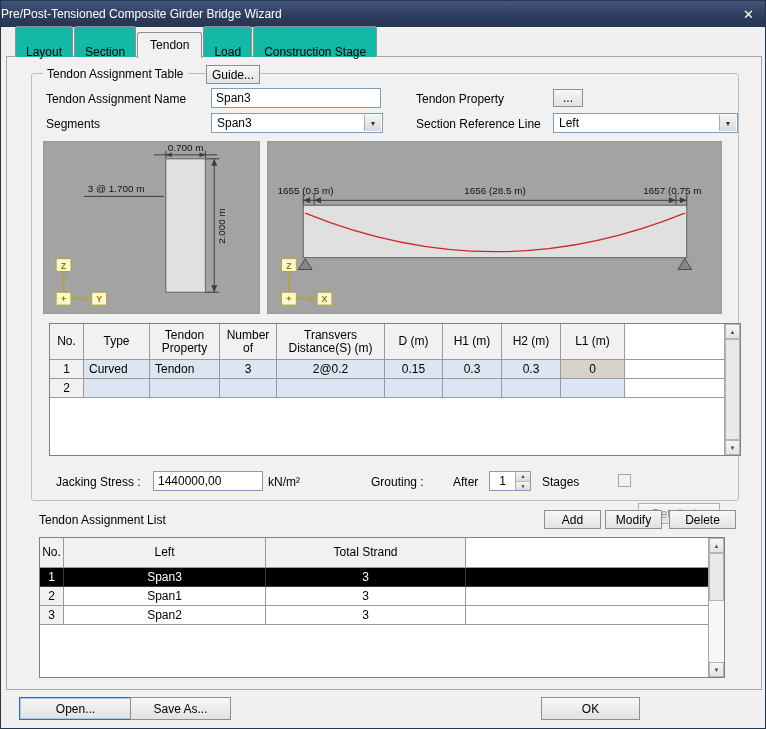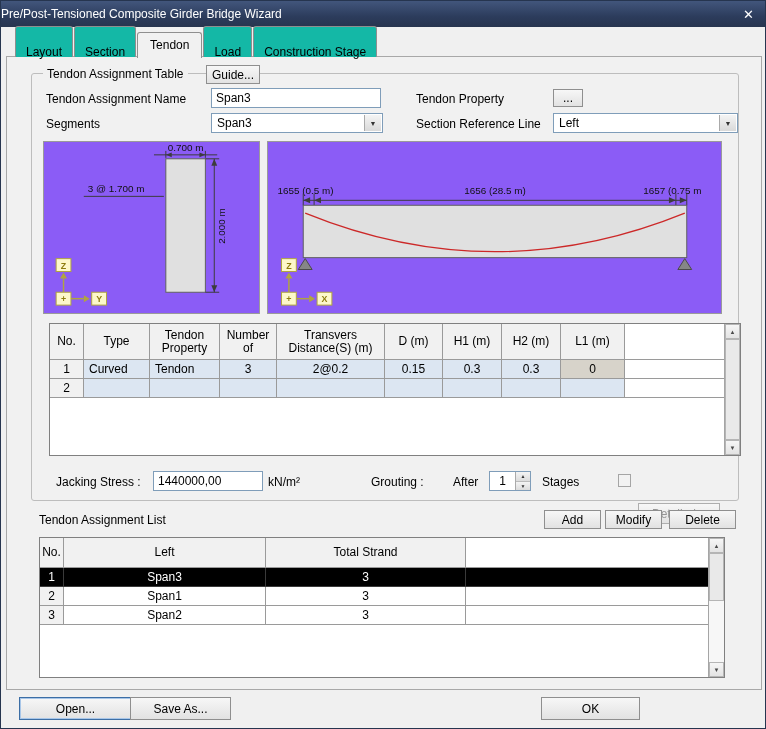--- a/index.html
+++ b/index.html
@@ -44,21 +44,21 @@
   .input { border:1px solid #7f9db9; background:#fff; padding:0 4px;
            font:12px "Liberation Sans",sans-serif; z-index:3; }
 
   .combo { background:#fff; border:1px solid #7f9db9; display:flex; align-items:center;
            padding-left:5px; position:absolute; z-index:3; cursor:pointer; }
   .combo .arrow { position:absolute; right:1px; top:1px; bottom:1px; width:17px;
                   background:linear-gradient(180deg,#f4f4f4,#d9d9d9); border-left:1px solid #aaa;
                   display:flex; align-items:center; justify-content:center; font-size:7px; color:#333; }
 
   
-  .panel { position:absolute; background:#8b5cf6; border:1px solid #9a9a9a; z-index:2; }
+  .panel { position:absolute; background:#a3a3a3; border:1px solid #9a9a9a; z-index:2; }
   svg text { font-family:"Liberation Sans",sans-serif; font-size:10px; fill:#111; }
   .beam { fill:#e0e0e0; stroke:#5f5f5f; stroke-width:1; }
   .dimline { stroke:#3c3c3c; stroke-width:1; }
   .dimarrow { fill:#3c3c3c; }
   .tendon-curve { fill:none; stroke:#cc2828; stroke-width:1.3; }
   .support { fill:#868686; stroke:#4a4a4a; stroke-width:1; }
   .axis rect { fill:#fdf8ca; stroke:#b0a440; stroke-width:1; }
   .axis line { stroke:#b0a440; stroke-width:1.5; }
   .axis polygon { fill:#b0a440; }
   .axis text { fill:#8e7d10; font-size:9px; font-weight:bold; }

